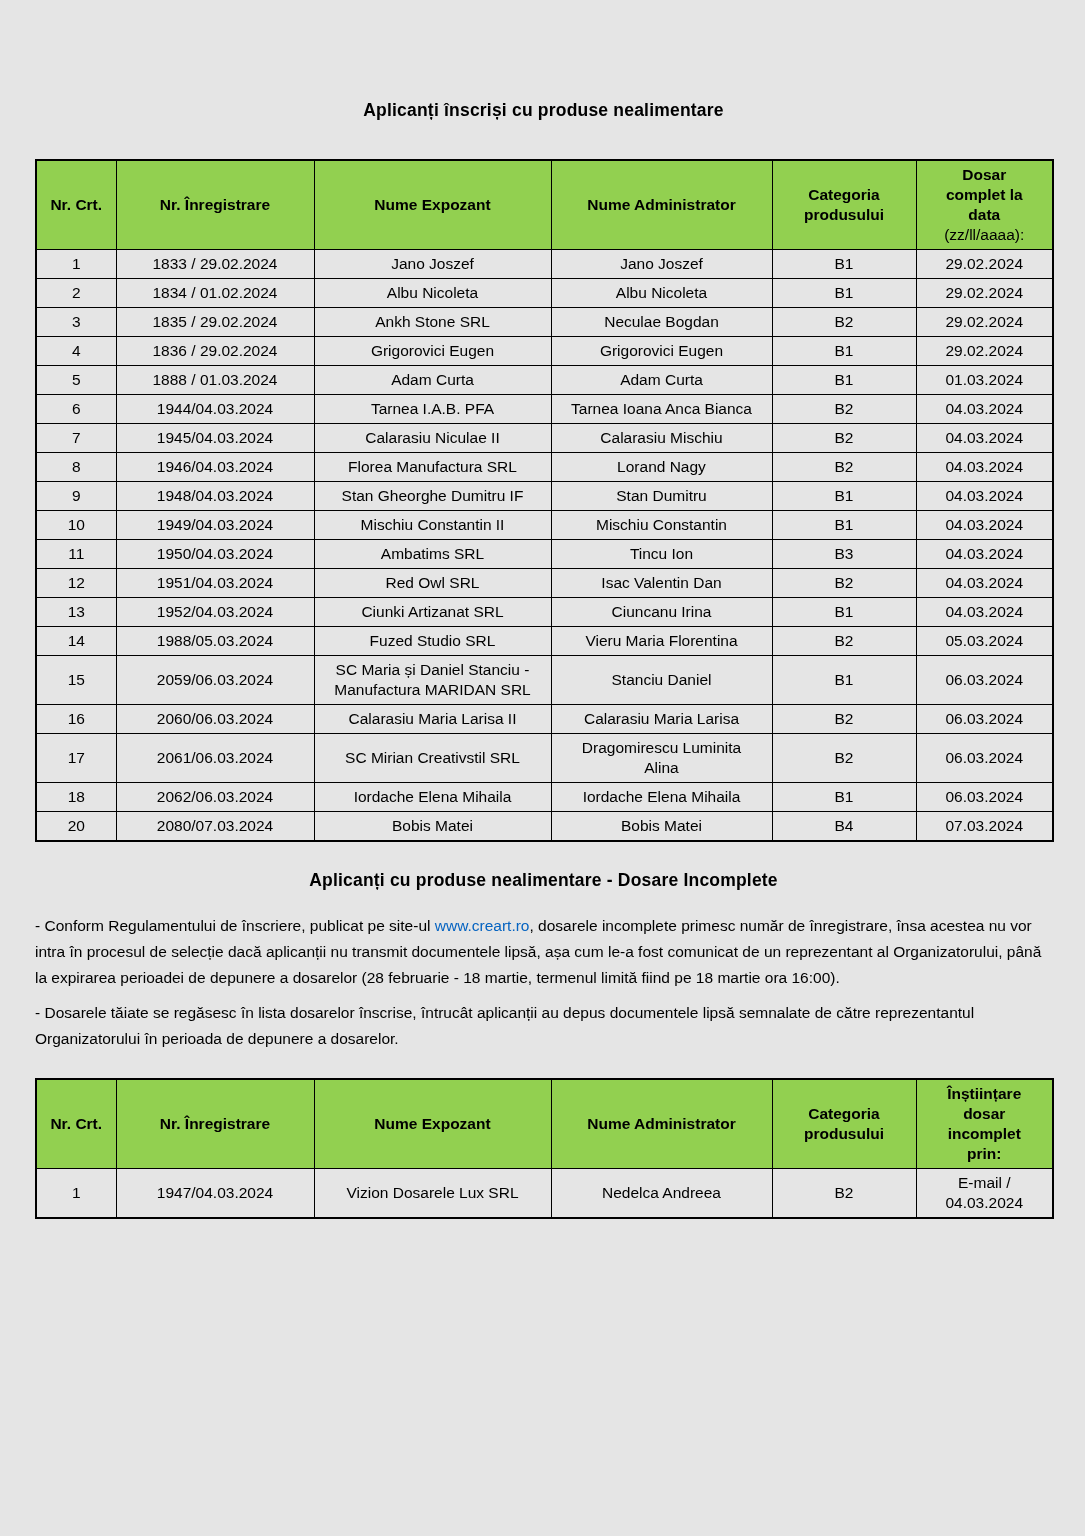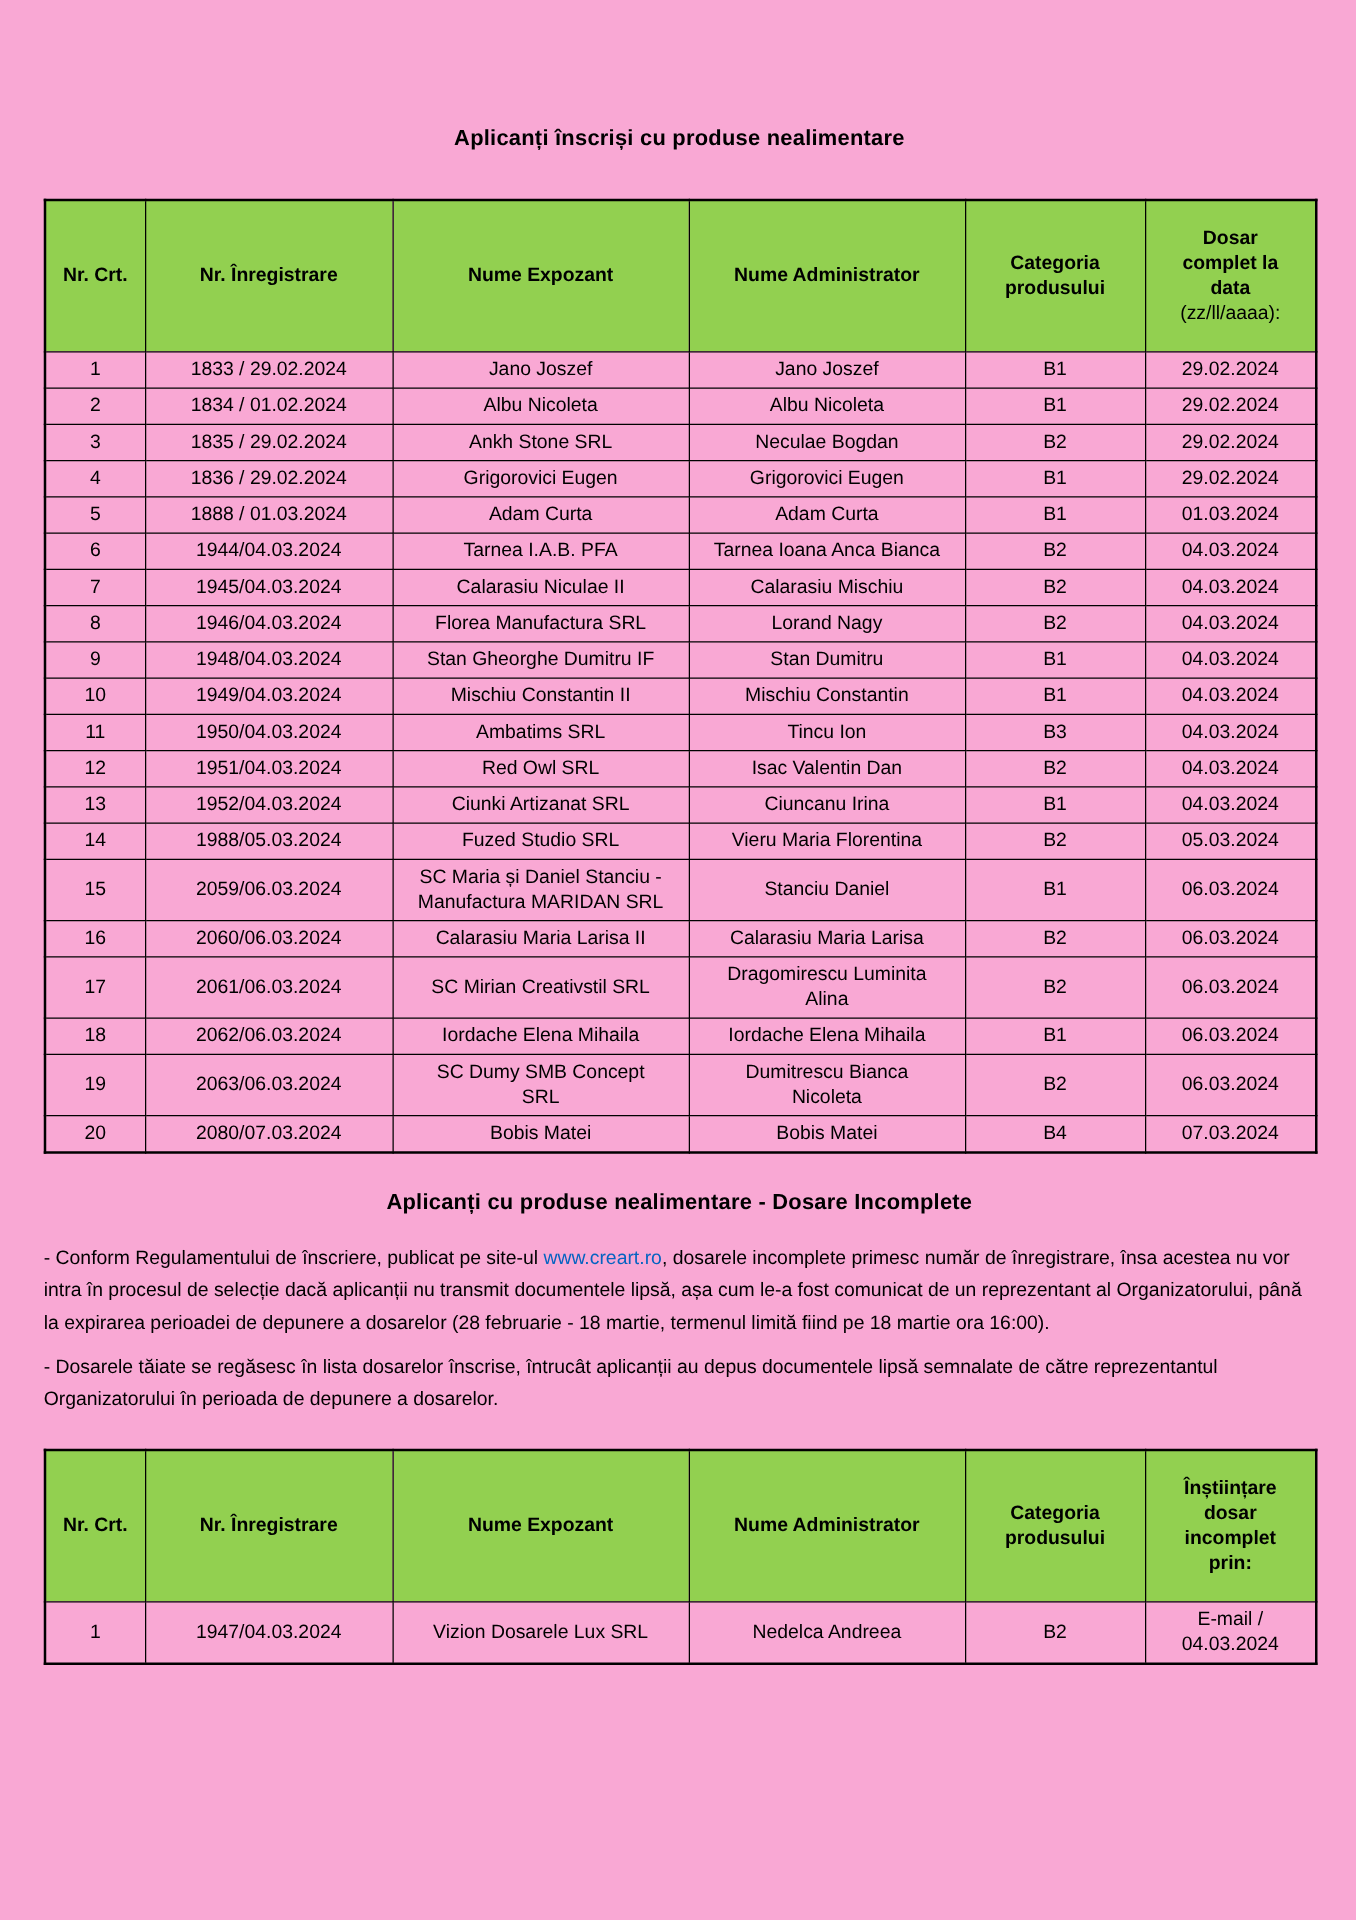--- a/index.html
+++ b/index.html
@@ -1,36 +1,36 @@
 <!DOCTYPE html>
 <html><head>
 <meta charset="utf-8">
 <style>
   html,body { margin:0; padding:0; background:#ffffff; }
   .page {
-    width:1085px; height:1536px; background:#f9a8d4; color:#000000;
+    width:1085px; height:1536px; background:#e5e5e5; color:#000000;
     font-family:"Liberation Sans", sans-serif; overflow:hidden; position:relative;
   }
   .content { width:1017px; margin-left:35px; padding-top:100px; }
   .doc-title {
     font-size:17.5px; font-weight:bold; text-align:center;
     margin:0 0 38px 0; letter-spacing:0.2px;
   }
   .doc-title.second { margin:28px 0 22px 0; }
   .underlined { }
   table.grid {
     border-collapse:collapse; width:1017px; table-layout:fixed;
     border:2px solid #000;
   }
   table.grid th, table.grid td {
     border:1.5px solid #000; text-align:center; vertical-align:middle;
     font-size:15.5px; line-height:20px; padding:4px 3px;
     white-space:pre-line; overflow:hidden;
   }
-  table.grid th { background:#92D050; font-weight:bold; padding:20px 3px; }
+  table.grid th { background:#92D050; font-weight:bold; padding:4px 3px; }
   .th-sub { font-weight:normal; display:block; }
   .col-nr { width:80px; } .col-inreg { width:198px; } .col-expo { width:237px; }
   .col-admin { width:221px; } .col-cat { width:144px; } .col-last { width:137px; }
   p.body-text {
     font-size:15.5px; line-height:26px; margin:0 0 9px 0; text-align:left;
   }
   a.doc-link { color:#0563C1; cursor:pointer; }
   .table2-wrap { margin-top:26px; }
 </style>
 </head>
@@ -204,30 +204,20 @@
           </tr>
           <tr>
             <td>18</td>
             <td>2062/06.03.2024</td>
             <td>Iordache Elena Mihaila</td>
             <td>Iordache Elena Mihaila</td>
             <td>B1</td>
             <td>06.03.2024</td>
           </tr>
           <tr>
-            <td>19</td>
-            <td>2063/06.03.2024</td>
-            <td>SC Dumy SMB Concept
-SRL</td>
-            <td>Dumitrescu Bianca
-Nicoleta</td>
-            <td>B2</td>
-            <td>06.03.2024</td>
-          </tr>
-          <tr>
             <td>20</td>
             <td>2080/07.03.2024</td>
             <td>Bobis Matei</td>
             <td>Bobis Matei</td>
             <td>B4</td>
             <td>07.03.2024</td>
           </tr>
         </tbody>
     </table>
 

